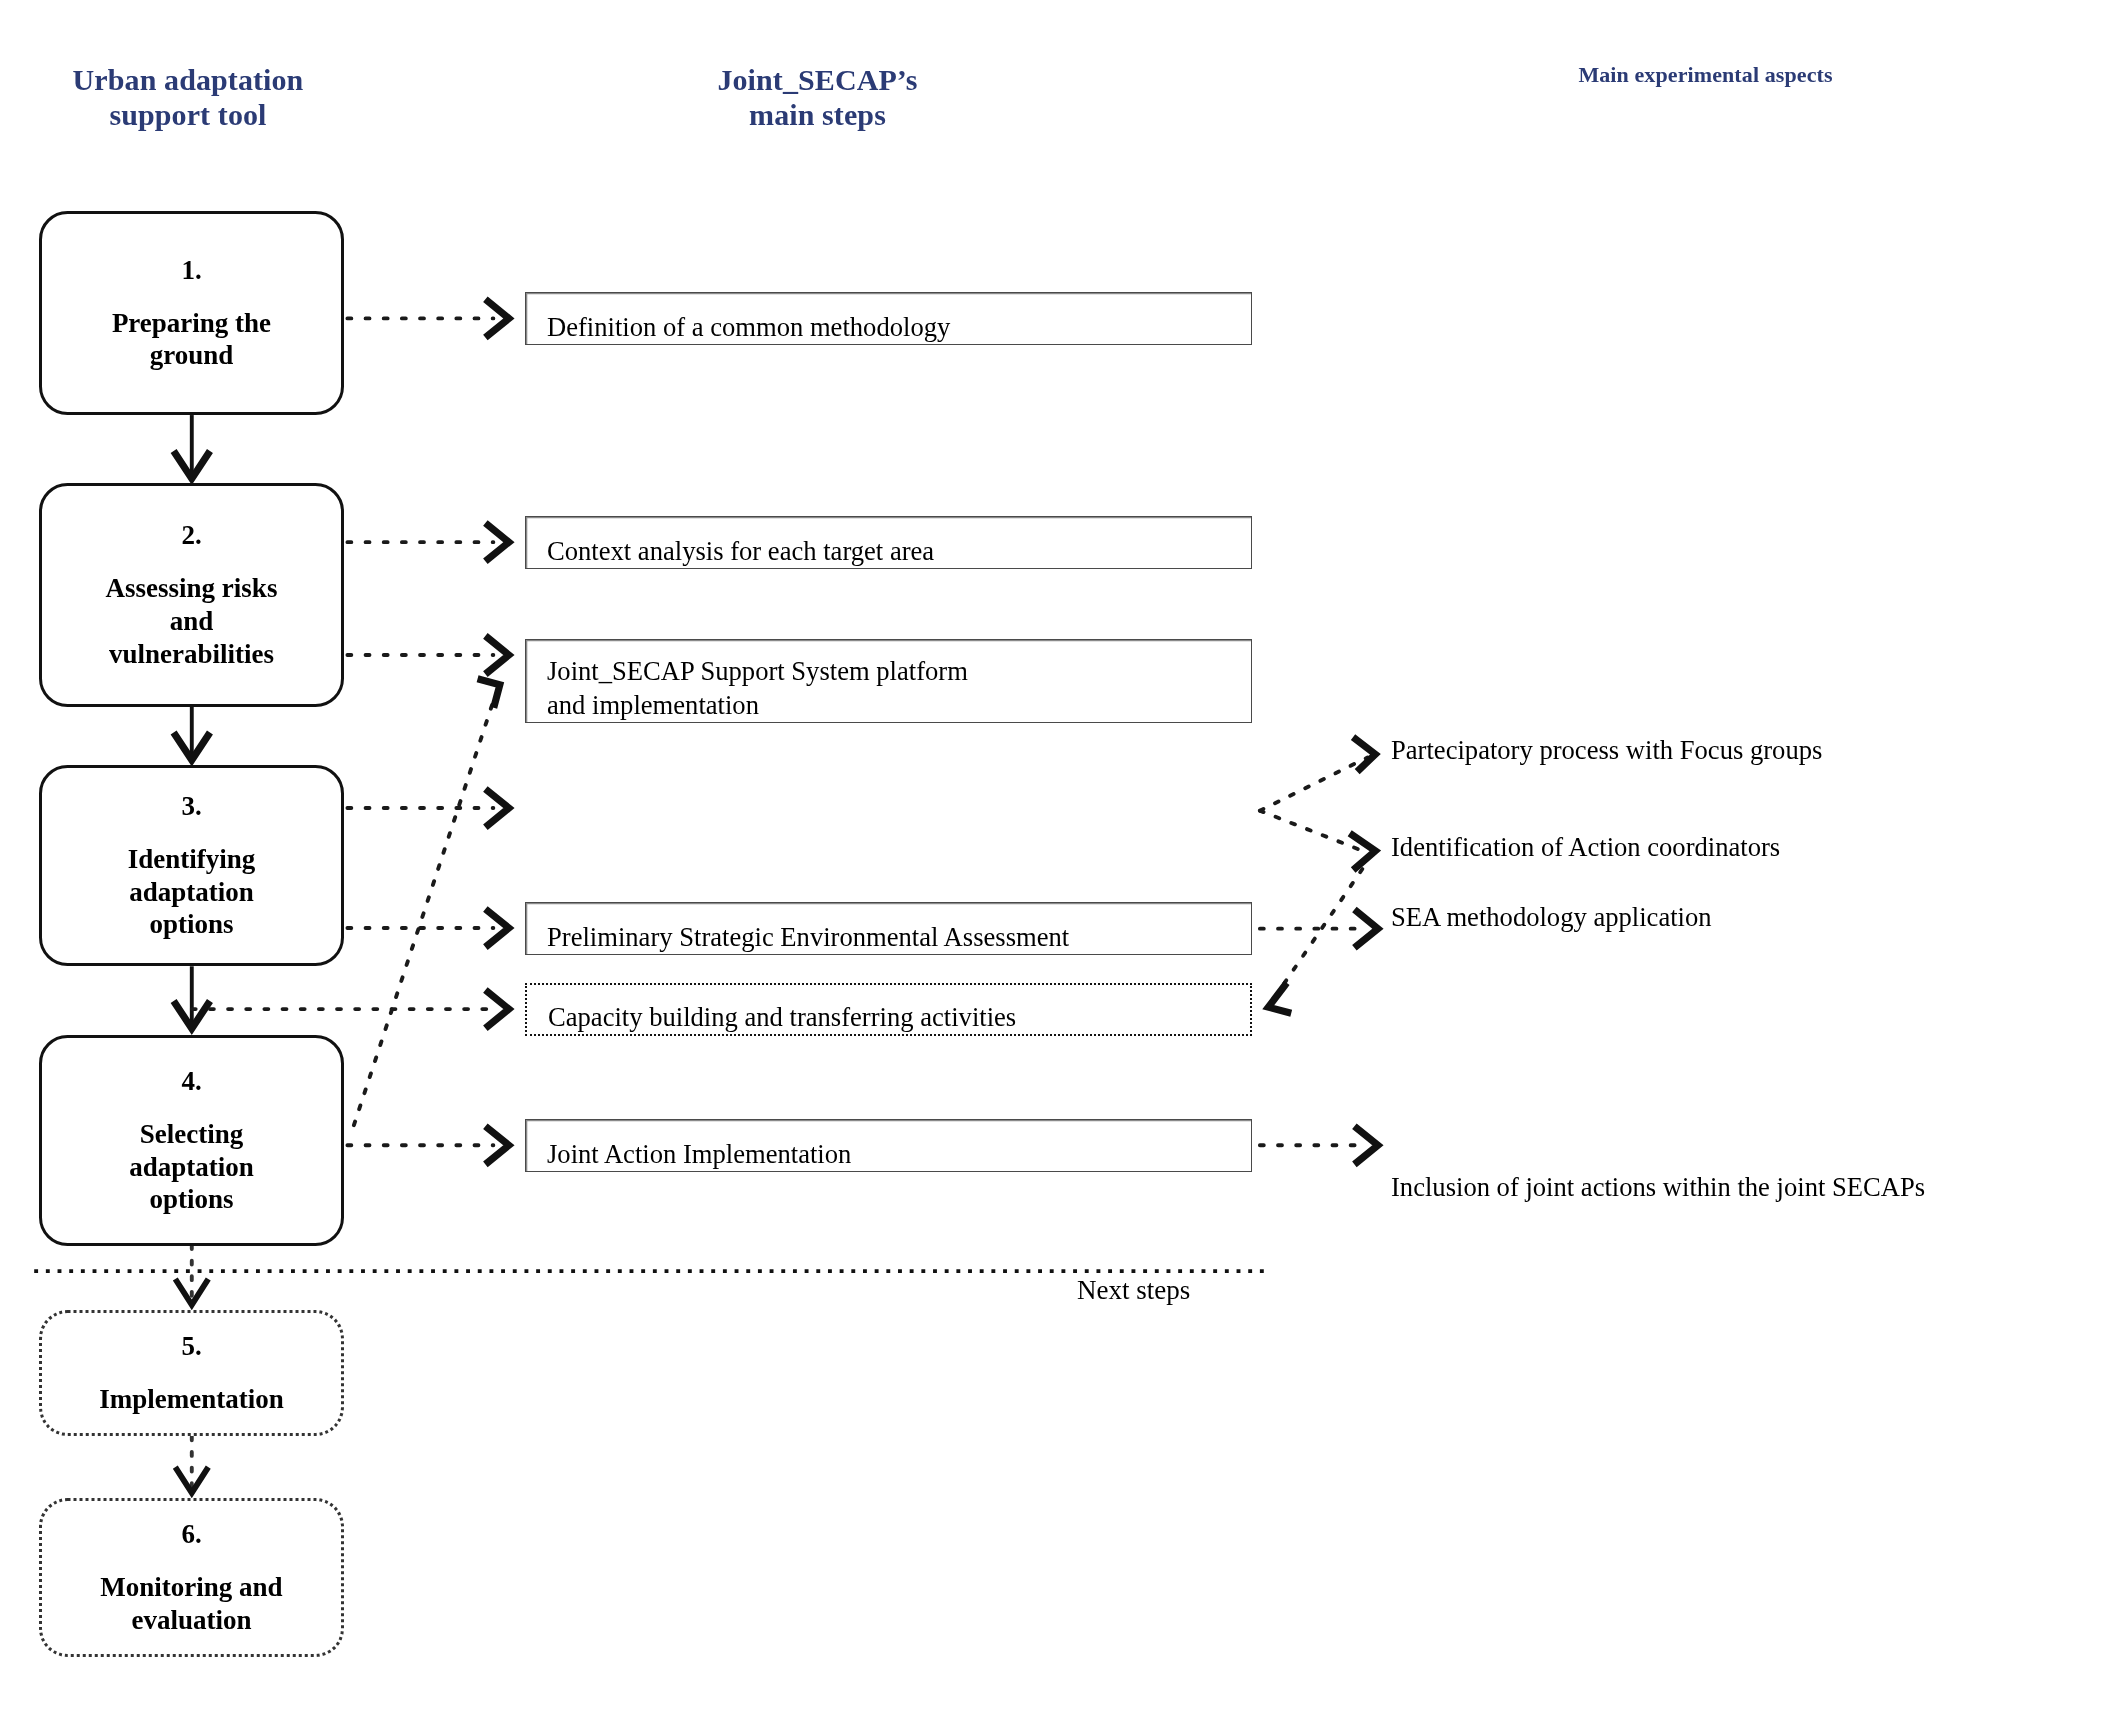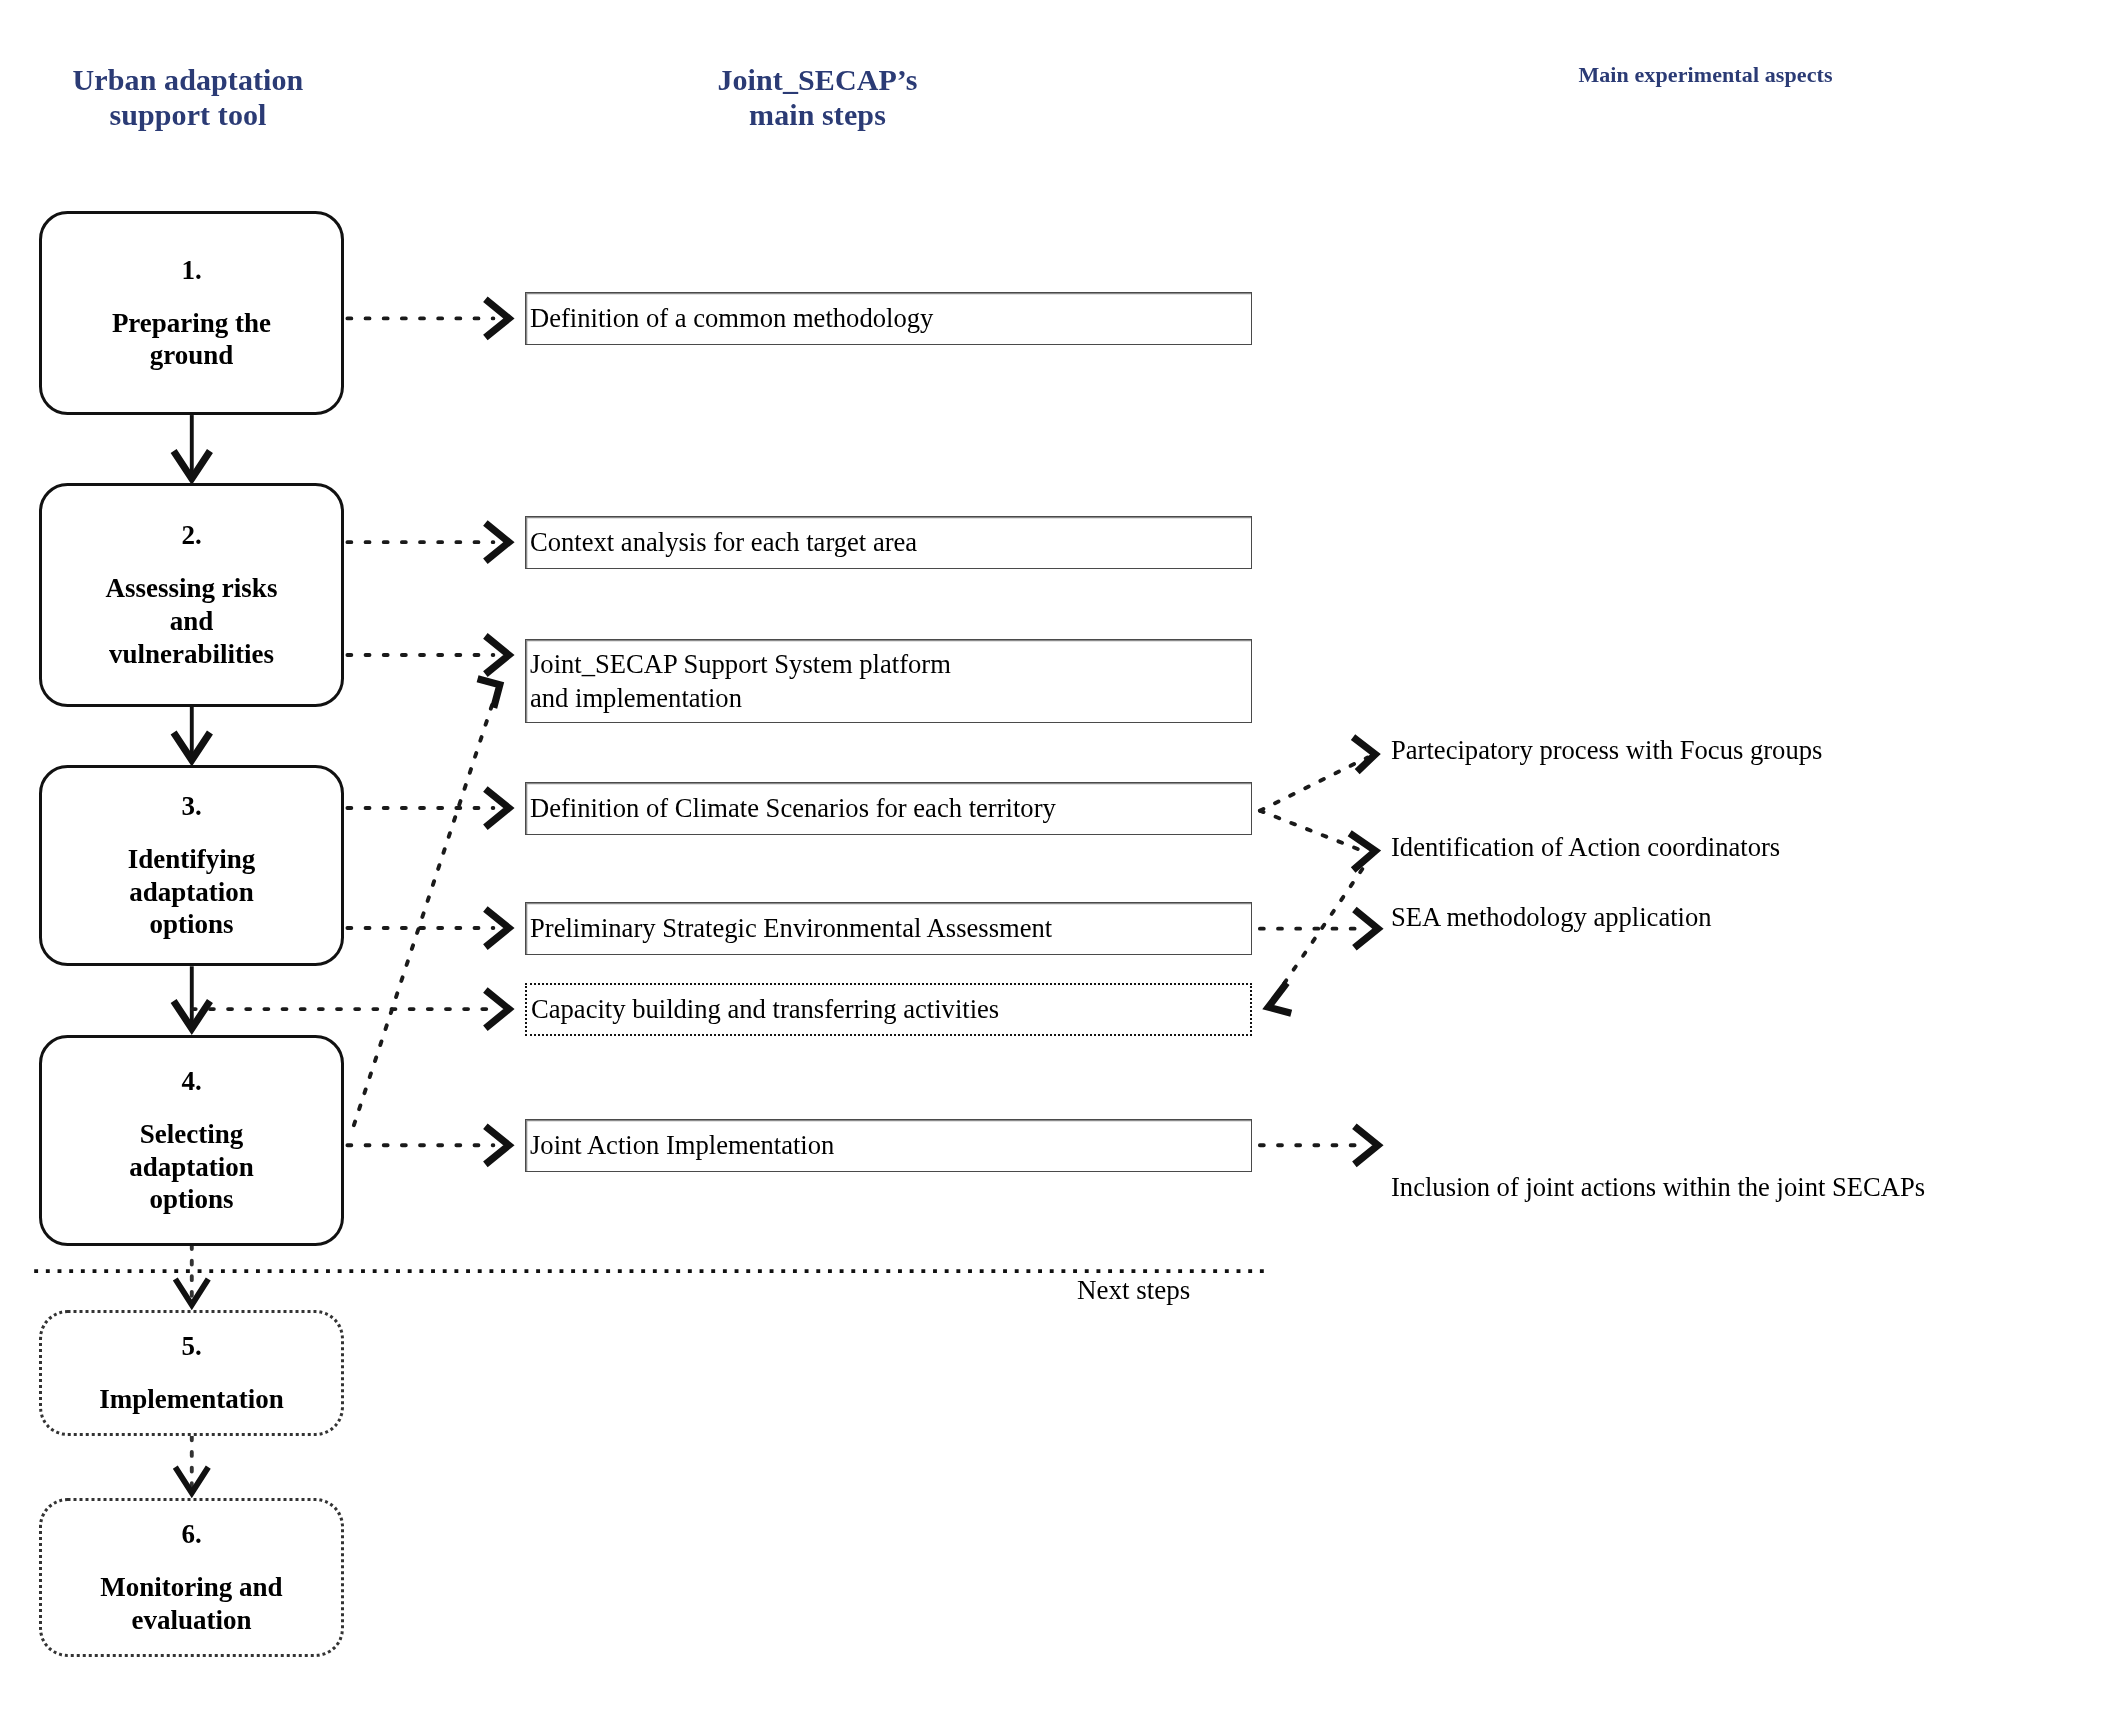--- a/index.html
+++ b/index.html
@@ -28,22 +28,22 @@
 
   #step1{top:211px;  height:204px;}
   #step2{top:483px;  height:224px;}
   #step3{top:765px; height:201px;}
   #step4{top:1035px; height:211px;}
   #step5{top:1310px; height:126px;}
   #step6{top:1498px; height:159px;}
 
   
   .act{position:absolute;left:525px;width:727px;box-sizing:border-box;
-       background:#fff;display:flex;align-items:center;
-       padding:0 4px;font-size:26.6px;line-height:1.28;color:#000;}
+       background:#fff;display:flex;align-items:flex-end;
+       padding:0 21px;font-size:26.6px;line-height:1.28;color:#000;}
   .act.solid{border:1.9px solid #4a4a4a;box-shadow:1.3px 1.3px 0 #8a8a8a inset;}
   .act.dotted{border:2.6px dotted #111;}
   .act .txt{display:block;width:100%;}
 
   #act1{top:292px;  height:53px;}
   #act2{top:516px;  height:53px;}
   #act3{top:639px;  height:84px;}
   #act4{top:782px; height:53px;}
   #act5{top:902px; height:53px;}
   #act6{top:983px; height:53px;}
@@ -185,23 +185,20 @@
 
   <div class="act solid" id="act1">
     <span class="txt">Definition of a common methodology</span>
   </div>
   <div class="act solid" id="act2">
     <span class="txt">Context analysis for each target area</span>
   </div>
   <div class="act solid" id="act3">
     <span class="txt">Joint_SECAP Support System platform<br>and implementation</span>
   </div>
-  <div class="act solid" id="act4">
-    <span class="txt">Definition of Climate Scenarios for each territory</span>
-  </div>
   <div class="act solid" id="act5">
     <span class="txt">Preliminary Strategic Environmental Assessment</span>
   </div>
   <div class="act dotted" id="act6">
     <span class="txt">Capacity building and transferring activities</span>
   </div>
   <div class="act solid" id="act7">
     <span class="txt">Joint Action Implementation</span>
   </div>
 

